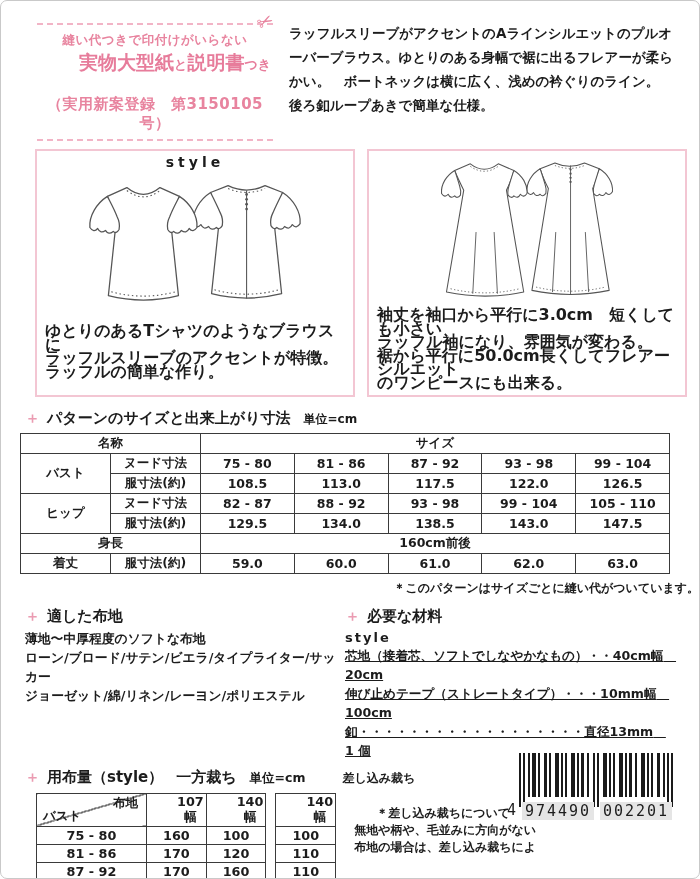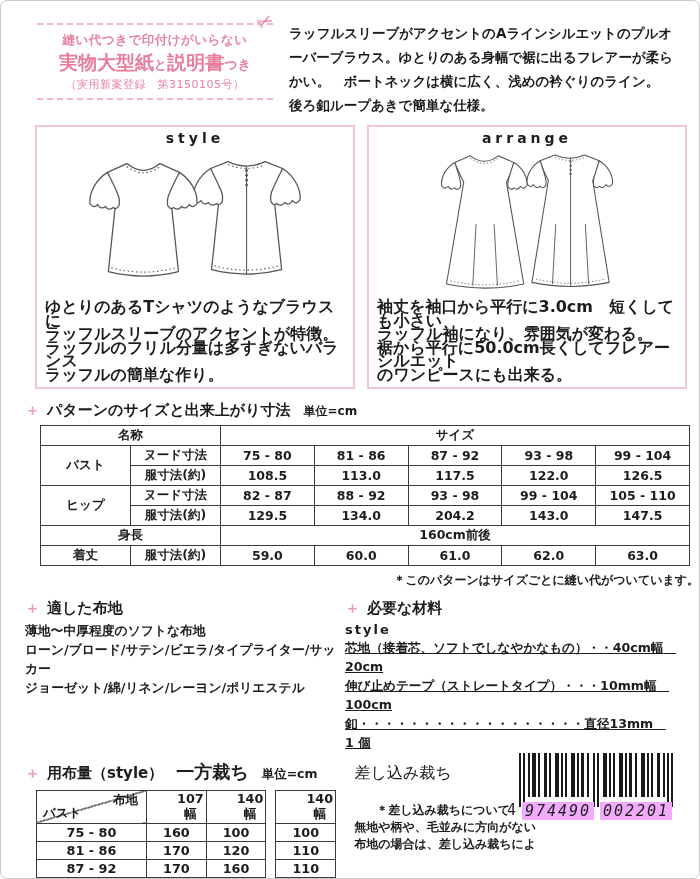--- a/index.html
+++ b/index.html
@@ -6,24 +6,24 @@
   html,body { width:700px; height:879px; background:#fff; }
   body { font-family:"DejaVu Sans","Liberation Sans",sans-serif; color:#1c1c1c; }
   .page { position:relative; width:700px; height:879px; border:1px solid #c9c9c9; border-radius:7px; overflow:hidden; background:#fff; }
 
   
   .top-row { display:flex; gap:16px; padding:22px 16px 0 36px; align-items:flex-start; }
   .stamp-box { width:236px; flex-shrink:0; position:relative; text-align:center;
     border-top:2px dashed #f2b4c6; border-bottom:2px dashed #f2b4c6; padding:7px 2px 6px; color:#e8849f; }
   .scissors { position:absolute; top:-15px; right:0px; font-size:19px; color:#e8849f; display:inline-block; transform:rotate(-28deg); }
   .stamp-l1 { font-size:12.5px; font-weight:700; letter-spacing:0.5px; }
-  .stamp-l2 { margin-top:1px; font-weight:700; color:#e77c9b; }
+  .stamp-l2 { margin-top:1px; font-weight:700; color:#e77c9b;text-align:right; }
   .stamp-l2 .big { font-size:19px; }
   .stamp-l2 .small { font-size:13px; }
-  .stamp-l3 { font-size:11px; font-weight:400; letter-spacing:0.5px; margin-top:1px; }
+  .stamp-l3 { font-size:15px; font-weight:700; letter-spacing:0.5px; margin-top:19px; }
   .intro { flex:1; font-size:13.5px; font-weight:600; line-height:1.78; margin-top:-2px; }
 
   
   .illus-row { display:flex; gap:12px; margin:8px 26px 0 34px; }
   .illus-box { flex:1; border:2px solid #f3c6d3; padding:3px 8px 5px; background:#fff; }
   .illus-box.style { flex:1.06; }
   .illus-title { text-align:center; font-size:14px; font-weight:700; letter-spacing:4px; }
   .figure { height:152px; display:flex; align-items:center; justify-content:center; }
   .figure svg { display:block; }
   .desc { width:fit-content; margin:2px auto 0; font-size:16px; font-weight:600; line-height:13.6px; }
@@ -31,58 +31,58 @@
   .stitch { stroke:#555; stroke-width:1.1; fill:none; stroke-dasharray:1.5 2.8; }
   .seam { stroke:#555; stroke-width:1.1; fill:none; }
   .btn-dot { fill:#555; }
 
   
   .section-heading { display:flex; align-items:baseline; gap:7px; margin:12px 0 5px 24px; font-size:15px; font-weight:700; }
   .plus { color:#eb9cb2; font-weight:700; font-size:15px; }
   .unit-label { font-size:12px; font-weight:700; margin-left:6px; }
 
   
-  .size-table { border-collapse:collapse; margin-left:39px; width:650px; table-layout:fixed;
+  .size-table { border-collapse:collapse; margin-left:19px; width:650px; table-layout:fixed;
     text-align:center; font-size:12.5px; font-weight:600; border:1.5px solid #3a3a3a; }
   .size-table td { border:1px solid #3a3a3a; height:15px; padding:1px 0; }
   .size-note { margin:6px 0 0 35px; font-size:12px; font-weight:600;text-align:right; }
 
   
   .mid-row { display:flex; margin:10px 26px 0 24px; }
   .fabric-col { width:320px; flex-shrink:0; }
   .col-heading { display:flex; align-items:baseline; gap:7px; font-size:15px; font-weight:700; margin-bottom:3px; }
   .fabric-line { font-size:12.8px; font-weight:600; line-height:19px; }
   .materials-col { flex:1; }
   .materials-style { font-size:13px; font-weight:700; letter-spacing:2px; line-height:17px; }
   .material-line { font-size:12.6px; font-weight:600; line-height:19px;text-decoration:underline; }
 
   
   .yardage-heading { display:flex; align-items:baseline; gap:13px; margin:8px 0 6px 24px; }
   .yh-main { font-size:15px; font-weight:700; display:flex; gap:7px; align-items:baseline; }
-  .yh-cut { font-size:18px; font-weight:700;text-align:right; }
+  .yh-cut { font-size:15px; font-weight:700;text-align:right; }
   .yh-unit { font-size:12.5px; font-weight:700; }
-  .yh-insert { font-size:16px; font-weight:400; margin-left:24px; }
+  .yh-insert { font-size:12px; font-weight:700; margin-left:24px; }
   .yardage-row { display:flex; align-items:flex-start; margin-left:35px; }
   .ytable { border-collapse:collapse; text-align:center; font-size:12.8px; font-weight:600; border:1.5px solid #3a3a3a; }
   .ytable td { border:1px solid #3a3a3a; height:18px; padding:0 2px; }
   .ytable .hrow td { height:28px;padding-left:30px; }
   .diag { position:relative; width:110px;
     background:linear-gradient(to bottom right, transparent calc(50% - 0.6px), #3a3a3a calc(50% - 0.6px), #3a3a3a calc(50% + 0.6px), transparent calc(50% + 0.6px)); }
   .diag .dt { position:absolute; top:1px; right:8px; font-size:12.5px; }
   .diag .db { position:absolute; bottom:1px; left:6px; font-size:12.5px; }
   .insert-table { margin-left:9px; }
   .insert-note { margin-left:18px; padding-top:12px; font-size:12px; font-weight:700; line-height:17px; }
   .insert-note .first { padding-left:22px; }
 
   
   .barcode { position:absolute; left:506px; top:752px; display:flex; align-items:flex-end; }
   .bc-lead { font-family:"DejaVu Sans Mono","Liberation Mono",monospace; font-size:15px; margin-right:3px; margin-bottom:1px; }
   .bars-block { width:156px; }
   .bc-digits { display:flex; justify-content:space-around; margin-top:-11px; font-family:"DejaVu Sans Mono","Liberation Mono",monospace; font-size:15px; }
-  .bc-digits span { background:#f0abfc; padding:0 3px; letter-spacing:2px;font-style:italic; }
+  .bc-digits span { background:#e5e5e5; padding:0 3px; letter-spacing:2px; }
 </style>
 </head>
 <body>
 
 <div class="page">
 
   <div class="top-row">
     <div class="stamp-box">
       <span class="scissors">✂</span>
       <div class="stamp-l1">縫い代つきで印付けがいらない</div>
@@ -117,27 +117,25 @@
             <path class="garment" d="M60,24 C49,31 41,44 42,56 Q46,62 50,57 Q53,63 58,59 Q61,64 66,60 Q69,63 72,58 C73,53 72,49 70,45 C67,37 63,30 60,24 Z"></path>
             <path class="garment" d="M134,24 C145,31 153,44 152,56 Q148,62 144,57 Q141,63 136,59 Q133,64 128,60 Q125,63 122,58 C121,53 122,49 124,45 C127,37 131,30 134,24 Z"></path>
             <path class="stitch" d="M80,18 Q97,31 114,18"></path>
             <path class="stitch" d="M64,122 Q97,131 130,122"></path>
           </g>
         </svg>
       </div>
       <div class="desc">
         <div>ゆとりのあるTシャツのようなブラウスに</div>
         <div>ラッフルスリーブのアクセントが特徴。</div>
-        <div>ラッフルのフリル分量は多すぎないバランス</div>
         <div>ラッフルの簡単な作り。</div>
       </div>
     </div>
 
     <div class="illus-box arrange">
-      <div class="illus-title">arrange</div>
       <div class="figure">
         <svg width="300" height="152" viewBox="0 0 300 185">
 
           <g>
             <path class="garment" d="M166,18 L184,11 Q202,19 220,11 L238,18 C236,28 233,36 230,42 L250,166 Q203,176 156,166 L176,42 C173,36 169,28 166,18 Z"></path>
             <path class="garment" d="M166,18 C156,24 149,35 150,46 Q154,52 158,47 Q161,53 166,49 Q169,53 173,48 C174,43 173,40 172,37 C170,30 168,24 166,18 Z"></path>
             <path class="garment" d="M238,18 C248,24 255,35 254,46 Q250,52 246,47 Q243,53 238,49 Q235,53 231,48 C230,43 231,40 232,37 C234,30 236,24 238,18 Z"></path>
             <path class="stitch" d="M184,14 Q202,21 220,14"></path>
             <path class="seam" d="M203,14 L203,171"></path>
             <circle class="btn-dot" cx="203" cy="19" r="1.4"></circle>
@@ -213,21 +211,21 @@
       <td>82 - 87</td>
       <td>88 - 92</td>
       <td>93 - 98</td>
       <td>99 - 104</td>
       <td>105 - 110</td>
     </tr>
     <tr>
       <td>服寸法(約)</td>
       <td>129.5</td>
       <td>134.0</td>
-      <td>204.2</td>
+      <td>138.5</td>
       <td>143.0</td>
       <td>147.5</td>
     </tr>
     <tr>
       <td colspan="2">身長</td>
       <td colspan="5">160cm前後</td>
     </tr>
     <tr>
       <td>着丈</td>
       <td>服寸法(約)</td>

